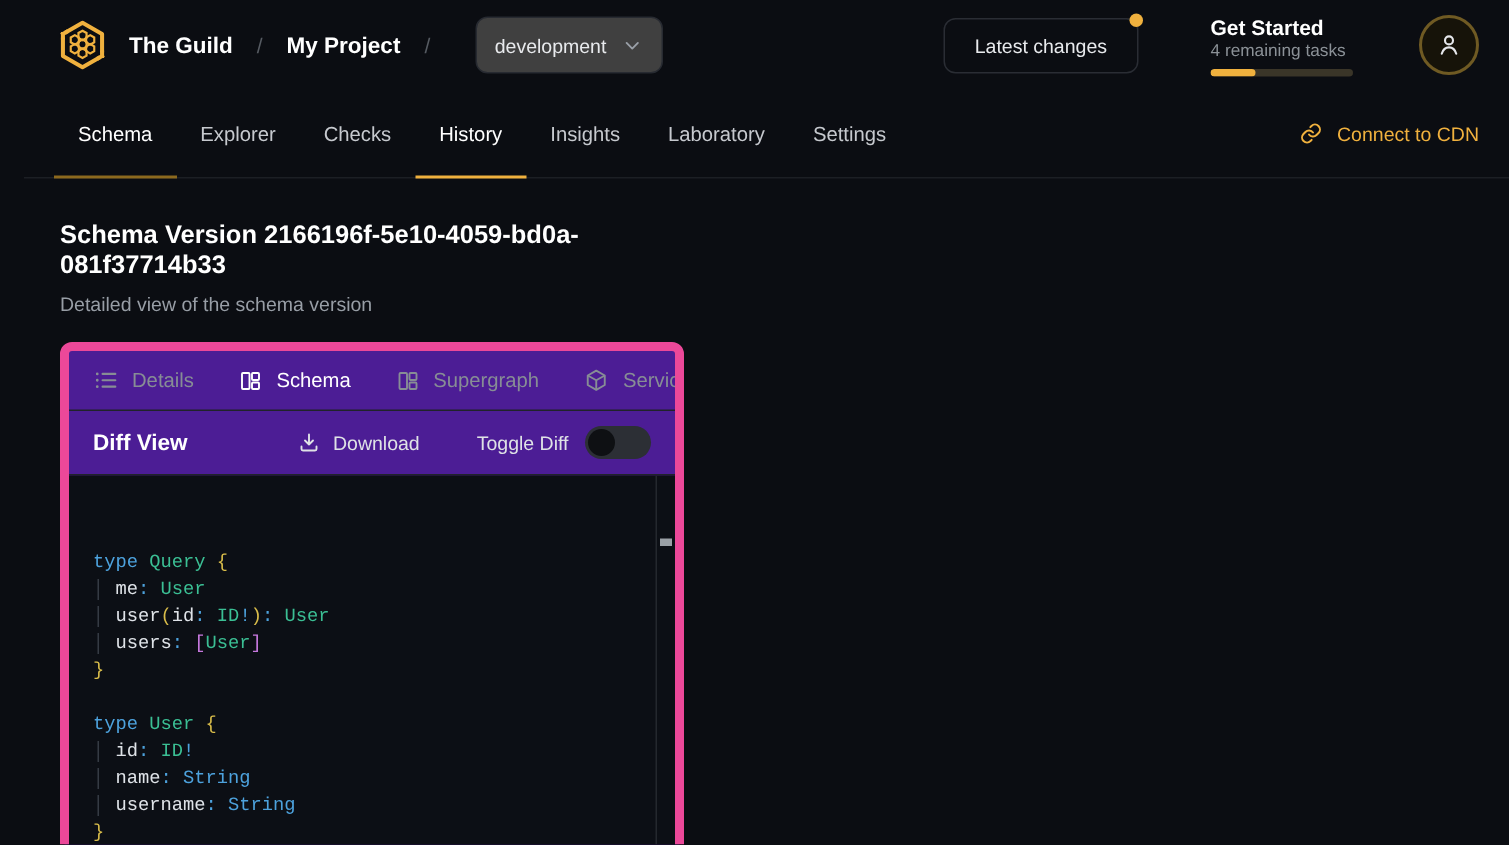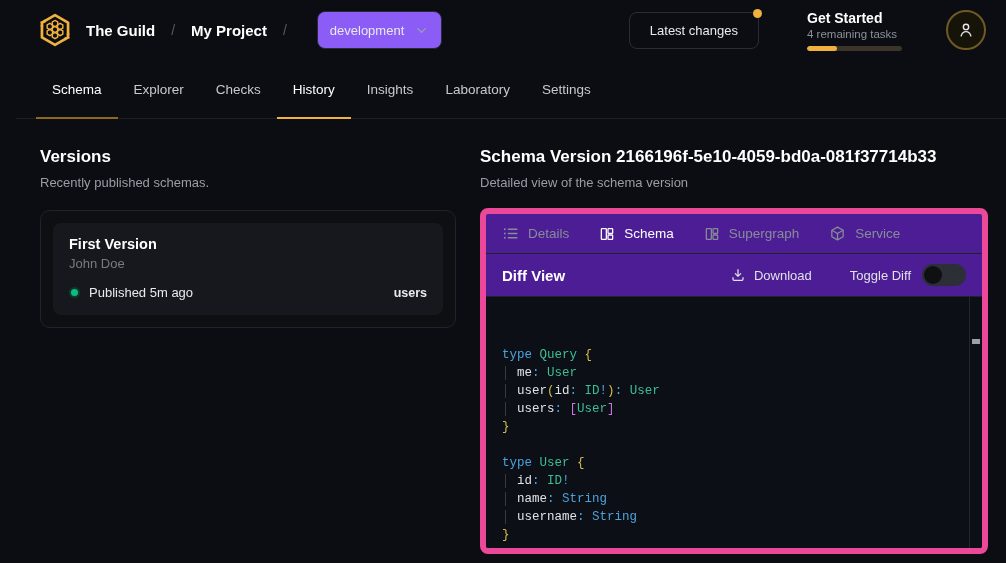--- a/index.html
+++ b/index.html
@@ -13,21 +13,21 @@
 
   
   header { height:60px; display:flex; align-items:center; padding:0 20px; flex:0 0 auto; }
   .logo { width:38px; height:38px; display:flex; align-items:center; justify-content:center; margin-right:12px; cursor:pointer; }
   .crumbs { display:flex; align-items:center; }
   .crumb { color:#ffffff; font-size:15px; font-weight:600; text-decoration:none; cursor:pointer; }
   .crumb.project { font-weight:600; }
   .sep { color:#565b62; margin:0 16px; font-size:14px; }
   .target-select {
     display:flex; align-items:center; gap:10px; height:38px; padding:0 12px; margin-left:14px;
-    background:#8b5cf6; border:1px solid #272a31; border-radius:8px; color:#e8eaed; font-size:13px; cursor:pointer;
+    background:#404040; border:1px solid #272a31; border-radius:8px; color:#e8eaed; font-size:13px; cursor:pointer;
     font-family:inherit;
     text-align:center;
   }
   .target-select svg { color:#9aa0a8; }
   .spacer { flex:1; }
   .latest-btn {
     position:relative; height:37px; padding:0 20px; background:transparent; color:#e8eaed;
     border:1px solid #2a2d34; border-radius:8px; font-size:13px; cursor:pointer; font-family:inherit;
   }
   .latest-dot { position:absolute; top:-4px; right:-4px; width:9px; height:9px; border-radius:50%; background:#f0b13e; }
@@ -156,40 +156,33 @@
   </header>
 
   <nav class="mainnav">
     <div class="mtab section">Schema</div>
     <div class="mtab">Explorer</div>
     <div class="mtab">Checks</div>
     <div class="mtab active">History</div>
     <div class="mtab">Insights</div>
     <div class="mtab">Laboratory</div>
     <div class="mtab">Settings</div>
+    <div class="cdn">
+      <span style="display:flex;">
+        <svg width="16" height="16" viewBox="0 0 24 24" fill="none" stroke="currentColor" stroke-width="2" stroke-linecap="round" stroke-linejoin="round">
+          <path d="M10 13a5 5 0 0 0 7.54.54l2-2a5 5 0 0 0-7.07-7.07l-1.15 1.14"></path>
+          <path d="M14 11a5 5 0 0 0-7.54-.54l-2 2a5 5 0 0 0 7.07 7.07l1.14-1.14"></path>
+        </svg>
+      </span>
+      <span>Connect to CDN</span>
+    </div>
   </nav>
 
   <main>
 
-    <section>
-      <h2 class="sec-title">Versions</h2>
-      <p class="sec-sub">Recently published schemas.</p>
-
-      <div class="vcard-outer">
-        <div class="vcard">
-          <div class="v-name">First Version</div>
-          <div class="v-author">John Doe</div>
-          <div class="v-row">
-            <span class="v-dot"></span>
-            <span class="v-status">Published 5m ago</span>
-            <span class="v-badge">users</span>
-          </div>
-        </div>
-      </div>
-    </section>
 
     <section>
       <h2 class="sec-title">Schema Version 2166196f-5e10-4059-bd0a-081f37714b33</h2>
       <p class="sec-sub">Detailed view of the schema version</p>
 
       <div class="panel">
 
         <div class="ptabs">
           <div class="ptab">
             <span style="display:flex;">

